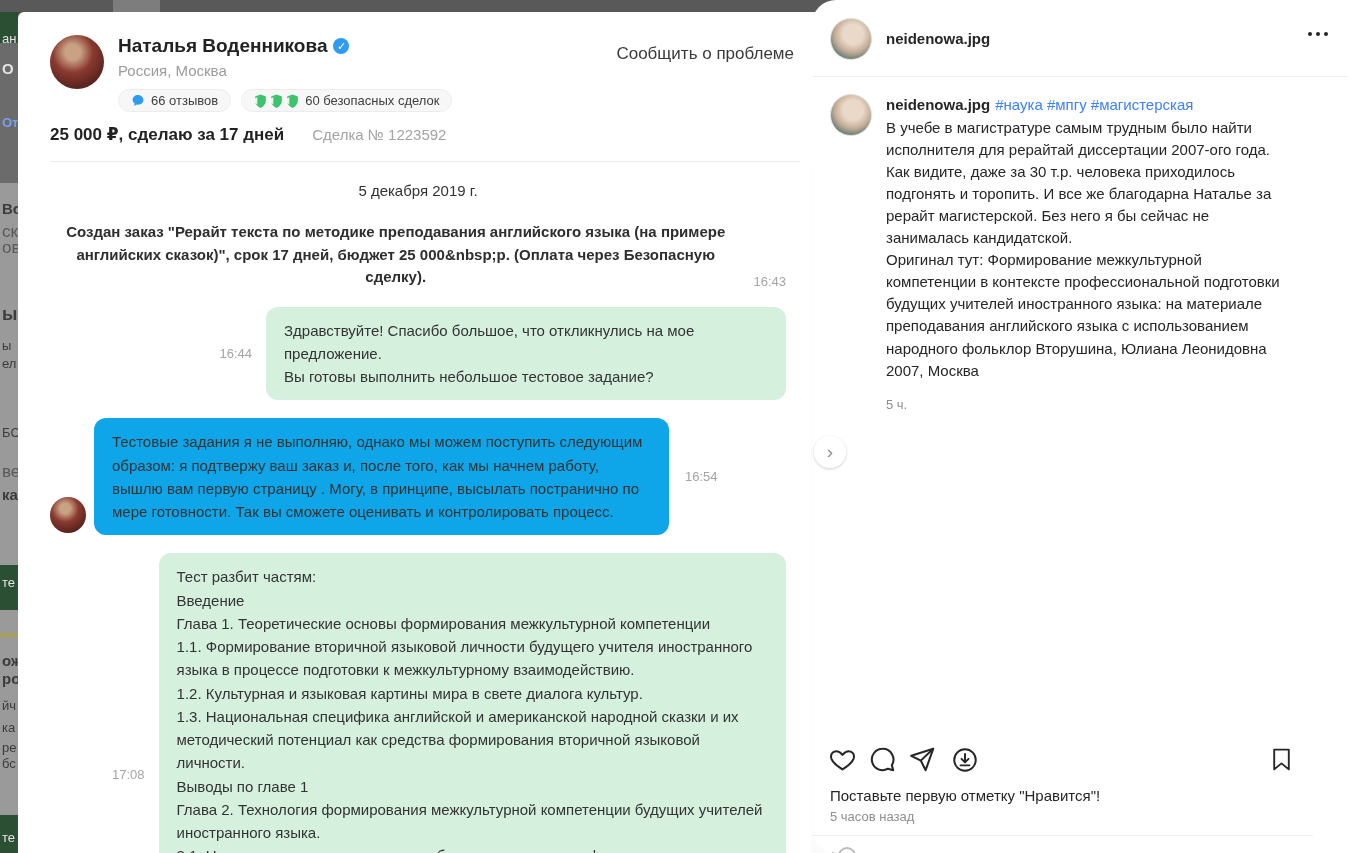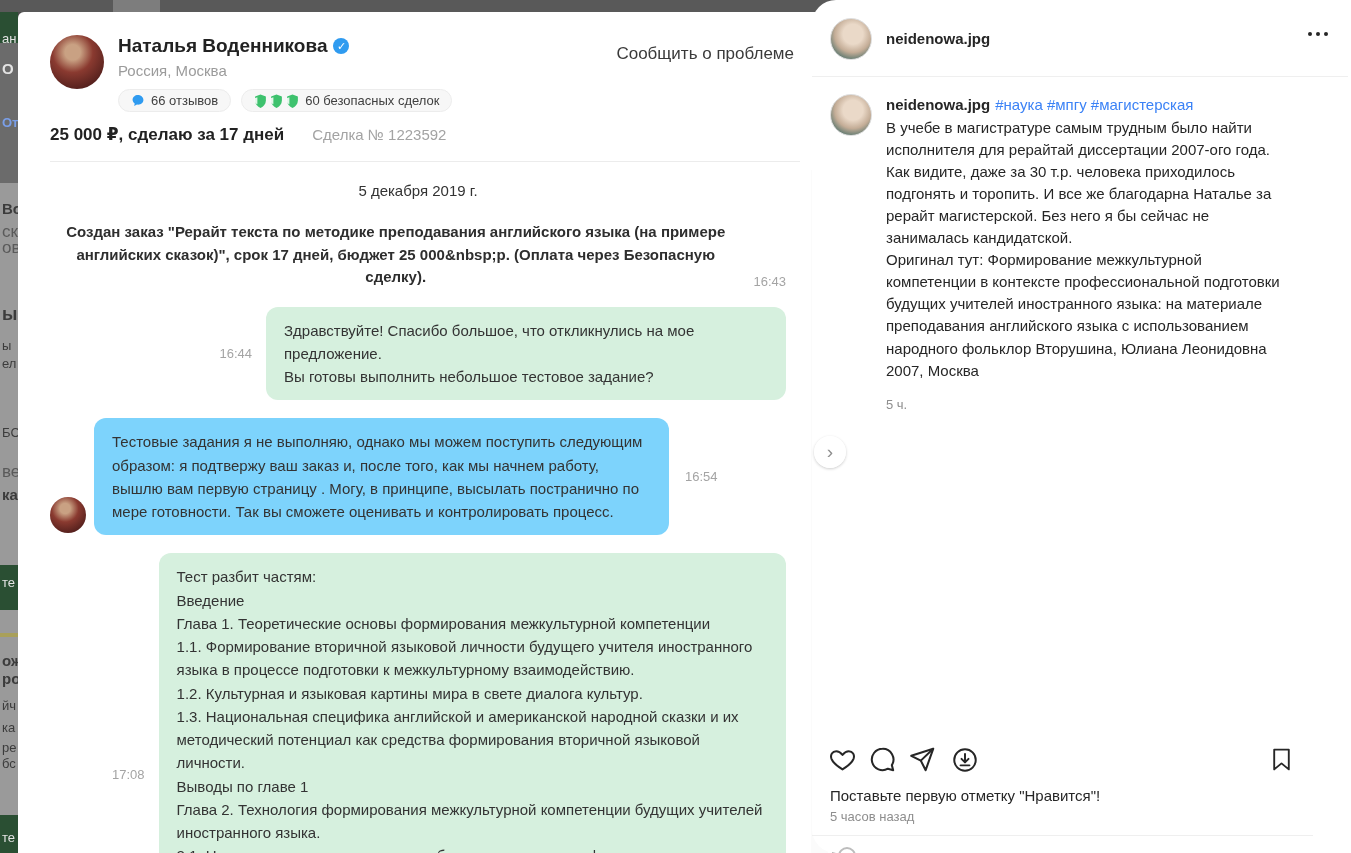--- a/index.html
+++ b/index.html
@@ -56,21 +56,21 @@
   .sysrow { display:flex; align-items:flex-end; margin-top:22px; }
   .systext { flex:1; text-align:center; font-size:15px; font-weight:bold; color:#2e2e2e; line-height:1.5; padding:0 12px 0 0; }
   .time { font-size:13px; color:#a4a4a4; white-space:nowrap; }
   .msgrow { display:flex; margin-top:18px; }
   .msgrow.out { justify-content:flex-end; align-items:center; }
   .msgrow.out .time { margin-right:14px; }
   .msgrow.in { justify-content:flex-start; align-items:center; position:relative; }
   .msgrow.in .time { margin-left:16px; }
   .bubble { border-radius:12px; padding:12px 18px; font-size:15px; line-height:1.55; color:#333; white-space:pre-line; }
   .bubble.green { background:#d6f0de; }
-  .bubble.gray { background:#7dd3fc; }
+  .bubble.gray { background:#0ea5e9; }
   .b1 { max-width:520px; }
   .b2 { max-width:575px; margin-left:44px; }
   .b3 { max-width:668px; background:linear-gradient(#d6f0de 86%, #e7f7ec); }
   .avatar-sm { position:absolute; left:0px; bottom:2px; width:36px; height:36px; border-radius:50%;
     background:radial-gradient(circle at 42% 32%, #c9a183 0 16%, #8a3a30 42%, #54201d 78%, #3c1513 100%); }
   .msg-input { position:absolute; left:130px; top:840px; font-size:17px; color:#aeaeae; }
 
   
   .scrollbar { position:absolute; right:4px; top:158px; width:17px; height:683px; background:#fbfbfb; }
   .scroll-up { width:17px; height:20px; text-align:center; font-size:10px; color:#8f8f8f; line-height:20px; }

